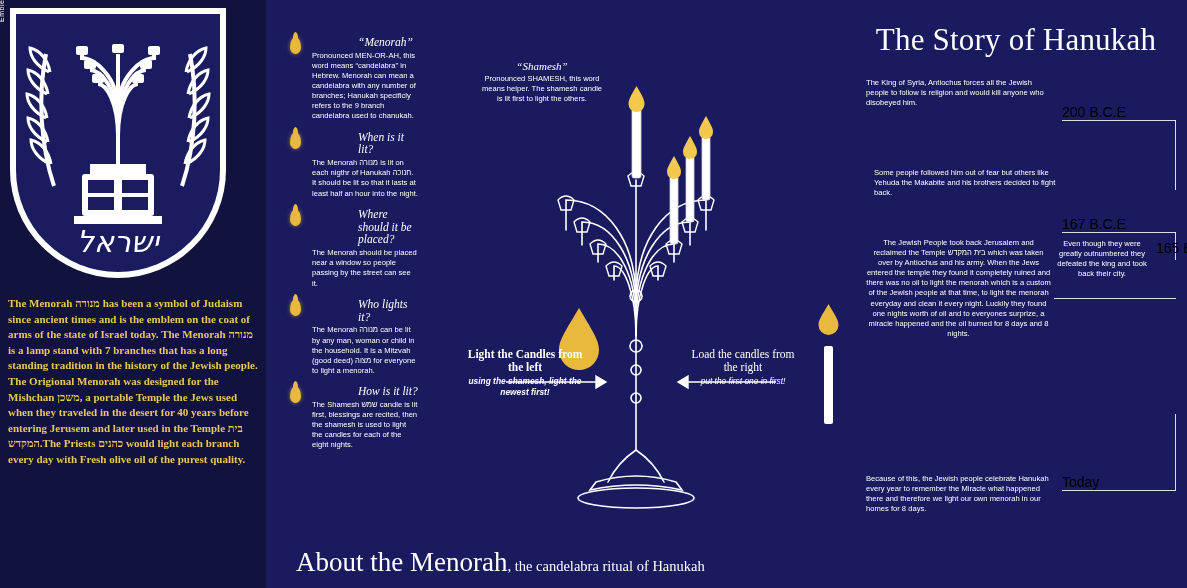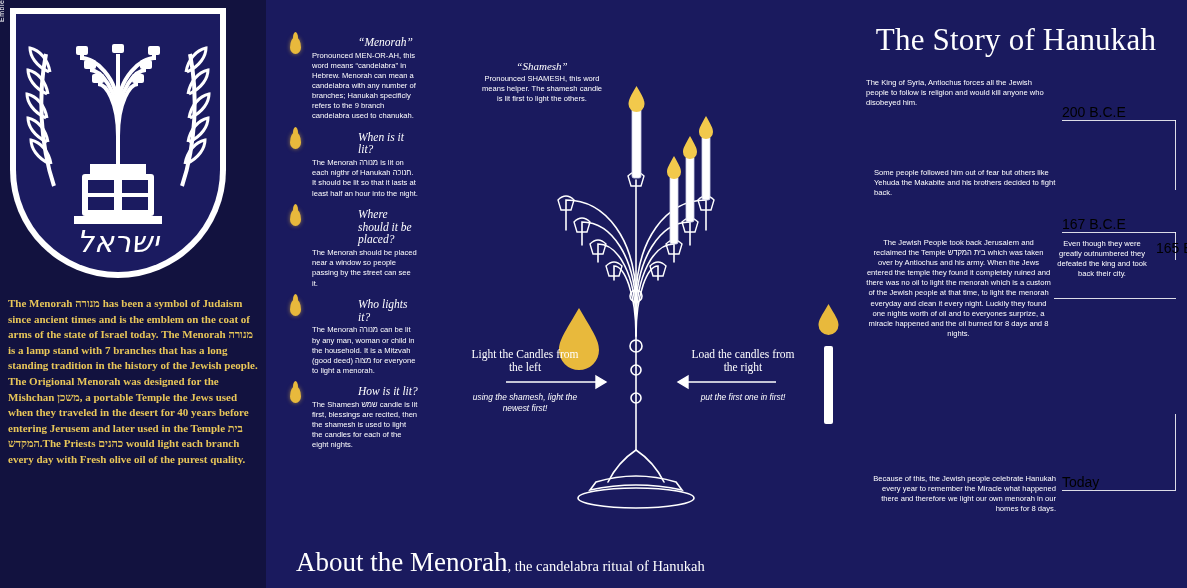--- a/index.html
+++ b/index.html
@@ -39,24 +39,24 @@
     border-radius:50% 50% 50% 50% / 70% 70% 30% 30%;}
   .note-h{color:#ffffff;font-size:11.5px;font-family:"Liberation Serif",serif;line-height:1.12;
     margin-bottom:2px;font-style:italic;margin-left:46px;}
   .note-b{color:#ffffff;font-size:7.6px;line-height:1.33;}
 
   
   .callout{position:absolute;color:#ffffff;text-align:center;}
   #shamesh-call{left:215px;top:60px;width:122px;}
   #shamesh-call .ch{font-size:11px;font-family:"Liberation Serif",serif;font-style:italic;margin-bottom:2px;}
   #shamesh-call .cb{font-size:7.6px;line-height:1.32;}
-  #light-left{left:200px;top:348px;width:118px;}
+  #light-left{left:200px;top:348px;width:118px;font-weight:bold;}
   #load-right{left:418px;top:348px;width:118px;}
   .big-c{font-size:11.5px;font-family:"Liberation Serif",serif;line-height:1.15;}
-  .small-c{font-size:8.4px;font-style:italic;line-height:1.2;margin-top:18px;}
+  .small-c{font-size:8.4px;font-style:italic;line-height:1.2;margin-top:2px;}
 
   
   #timeline{position:absolute;left:600px;top:74px;width:310px;height:470px;}
   .tl-row{position:absolute;color:#ffffff;}
   .tl-text{font-size:7.6px;line-height:1.33;text-align:left;}
   .tl-year{position:absolute;font-size:14px;white-space:nowrap;}
   .tl-rule{position:absolute;height:1px;background:#ffffff;opacity:.85;}
   .tl-tick{position:absolute;width:1px;background:#ffffff;opacity:.85;}
   .tl-mid{text-align:center;font-size:7.6px;line-height:1.33;}
 </style>
@@ -264,21 +264,21 @@
         <div>Even though they were greatly outnumbered they defeated the king and took back their city.</div>
       </div>
       <div class="tl-year" style="left:290px;top:166px;">165 B.C.E</div>
       <div class="tl-rule" style="left:188px;top:224px;width:122px;"></div>
 
       <div class="tl-row" style="left:0;top:164px;width:185px;">
         <div class="tl-text" style="text-align:center;">The Jewish People took back Jerusalem and reclaimed the Temple בית המקדש which was taken over by Antiochus and his army. When the Jews entered the temple they found it completely ruined and there was no oil to light the menorah which is a custom of the Jewish people at that time, to light the menorah everyday and clean it every night. Luckily they found one nights worth of oil and to everyones surprize, a miracle happened and the oil burned for 8 days and 8 nights.</div>
       </div>
 
       <div class="tl-row" style="left:0;top:400px;width:190px;">
-        <div class="tl-text" style="text-align:right;">Because of this, the Jewish people celebrate Hanukah every year to remember the Miracle what happened there and therefore we light our own menorah in our homes for 8 days.</div>
+        <div class="tl-text" style="text-align:left;">Because of this, the Jewish people celebrate Hanukah every year to remember the Miracle what happened there and therefore we light our own menorah in our homes for 8 days.</div>
       </div>
       <div class="tl-year" style="left:196px;top:400px;">Today</div>
       <div class="tl-rule" style="left:196px;top:416px;width:114px;"></div>
       <div class="tl-tick" style="left:309px;top:340px;height:76px;"></div>
     </div>
 
   </div>
 </div>
 
 </body></html>

